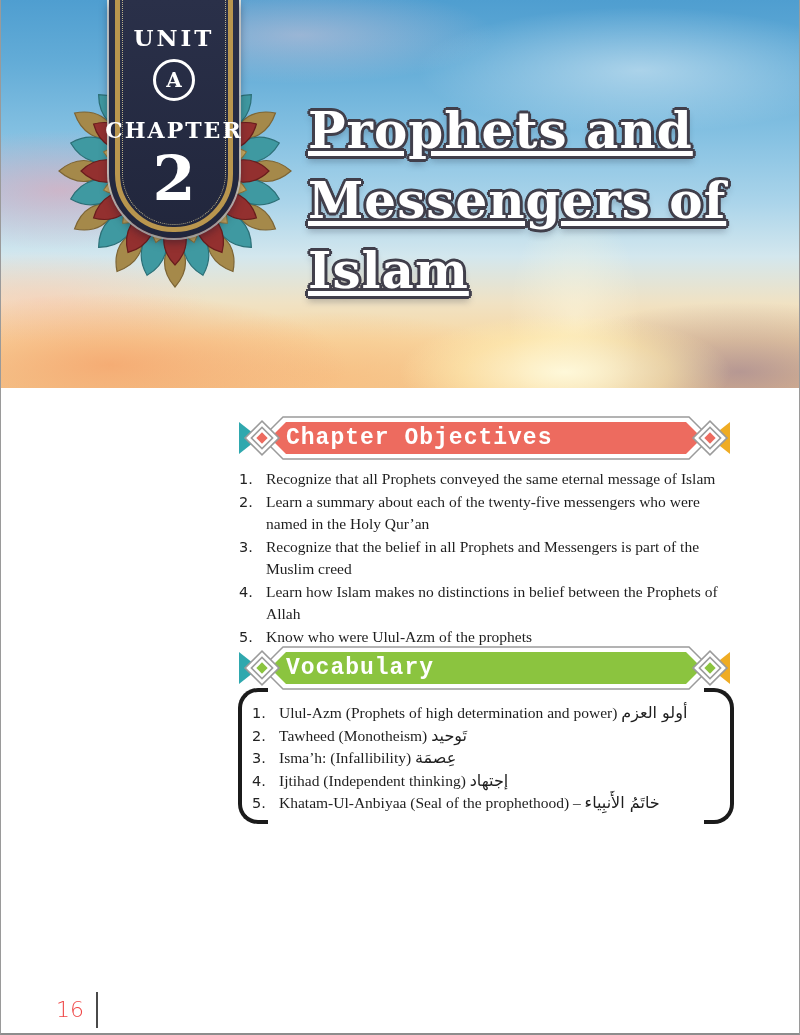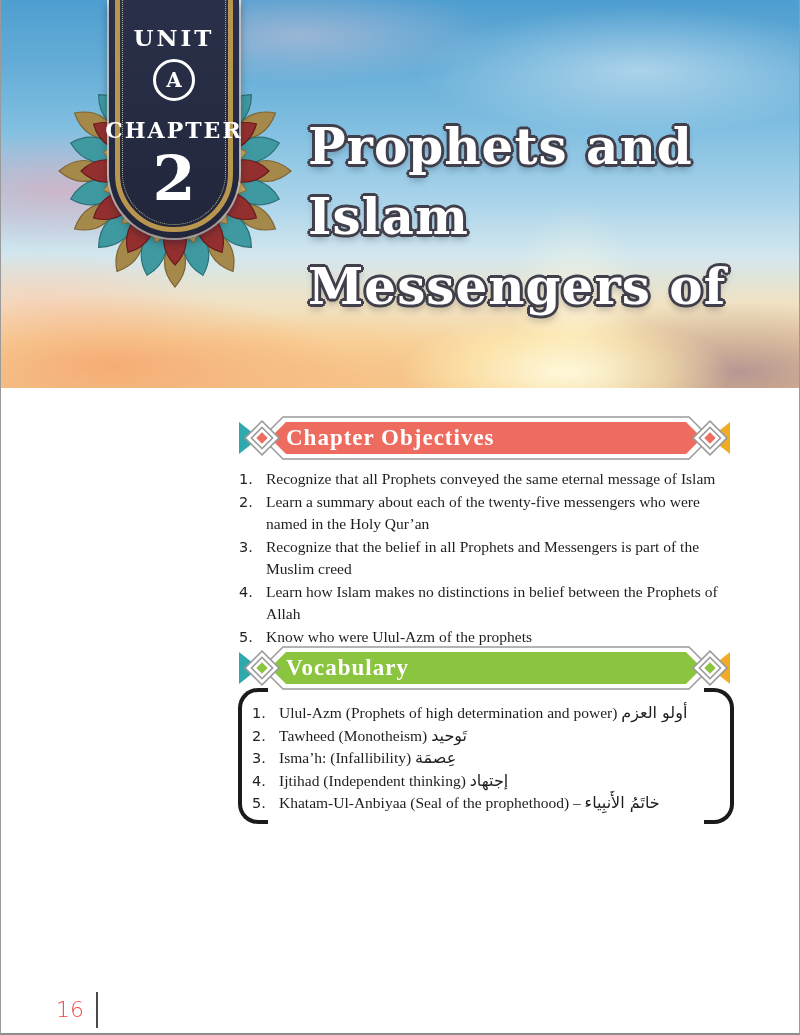--- a/index.html
+++ b/index.html
@@ -47,36 +47,37 @@
   }
   .badge-unit{margin-top:24px;font-size:23px;letter-spacing:3px;}
   .badge-circle{
     margin-top:8px;width:36px;height:36px;border:3px solid #fff;border-radius:50%;
     display:flex;align-items:center;justify-content:center;font-size:20px;
   }
   .badge-chapter{margin-top:16px;font-size:22px;letter-spacing:2px;}
   .badge-number{margin-top:4px;font-size:62px;line-height:64px;}
   
   .hero-title{
-    position:absolute;left:308px;top:112px;
+    position:absolute;left:308px;top:96px;
     font-family:"DejaVu Serif",serif;font-weight:bold;font-size:50px;line-height:70px;
     color:#fff;letter-spacing:1px;
     text-shadow:
       -2px -2px 0 #413f4b, 2px -2px 0 #413f4b, -2px 2px 0 #413f4b, 2px 2px 0 #413f4b,
       -3px 0 0 #413f4b, 3px 0 0 #413f4b, 0 -3px 0 #413f4b, 0 3px 0 #413f4b,
       0 5px 7px rgba(30,30,45,.35);
+    text-decoration: underline;
   }
   
   .banner{position:absolute;left:237px;width:503px;height:46px;}
   .banner svg{position:absolute;left:0;top:0;overflow:visible;}
   .banner-red{--banner-fill:var(--objectives_banner,#ed6b5f);}
   .banner-green{--banner-fill:var(--vocabulary_banner,#8bc43f);}
   .banner-label{
     position:absolute;left:48px;top:50%;transform:translateY(-50%);
-    font-family:Liberation Serif, serif;font-weight:bold;font-size:23px;color:#fff;
+    font-family:Liberation Mono, monospace;font-weight:bold;font-size:23px;color:#fff;
     letter-spacing:1px;white-space:nowrap;
   }
   
   .obj-list{position:absolute;left:238px;top:468px;width:492px;}
   .list-row{display:grid;grid-template-columns:27px 1fr;align-items:start;}
   .list-num{font-family:"DejaVu Sans",sans-serif;font-size:14.5px;line-height:22.5px;color:#222;}
   .list-text{font-size:15.5px;line-height:22.5px;white-space:pre-line;}
   
   .vocab-box{position:absolute;left:237px;top:688px;width:496px;height:136px;box-sizing:border-box;}
   .bracket{position:absolute;top:0;bottom:0;width:26px;}
@@ -184,22 +185,22 @@
         <div class="badge-circle">
           <span>A</span>
         </div>
         <div class="badge-chapter">CHAPTER</div>
         <div class="badge-number">2</div>
       </div>
     </div>
 
     <div class="hero-title">
       <div>Prophets and</div>
+      <div>Messengers of</div>
       <div>Islam</div>
-      <div>Messengers of</div>
     </div>
   </div>
 
   <div class="banner banner-red" style="top:415px;">
     <svg width="503" height="46" viewBox="0 0 503 46">
       <polygon points="1,7 21,23 1,39" fill="var(--teal_accent,#2fa8ae)"></polygon>
       <polygon points="492,7 472,23 492,39" fill="var(--yellow_accent,#efac24)"></polygon>
       <path d="M24,23 L45,2 L451,2 L472,23 L451,44 L45,44 Z" fill="#fff" stroke="var(--outline_gray,#9b9b9b)" stroke-width="1.5"></path>
       <path d="M32,23 L48,7 L448,7 L464,23 L448,39 L48,39 Z" fill="var(--banner-fill)"></path>
       <g transform="translate(24,23)">

